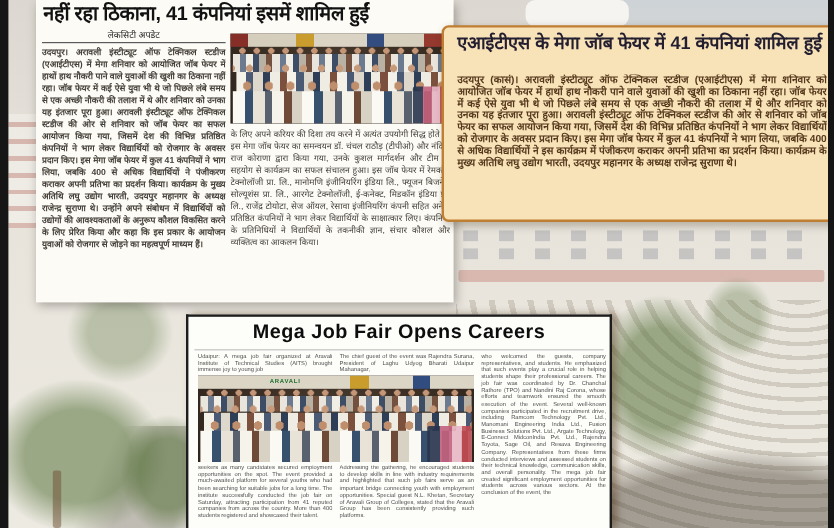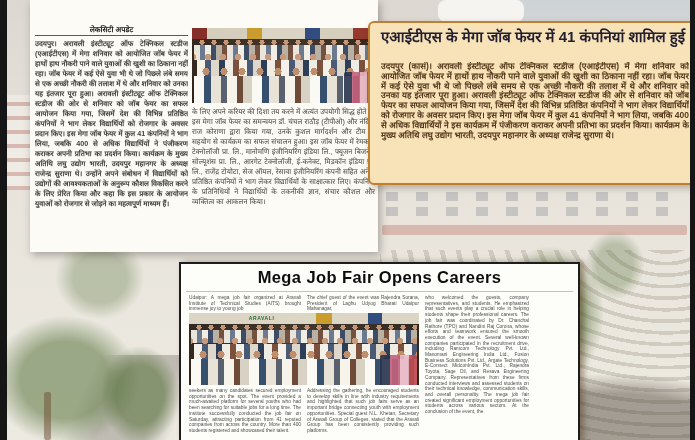--- a/index.html
+++ b/index.html
@@ -42,39 +42,39 @@
   
   .clip{position:absolute;}
   .jtext{text-align:justify;overflow:hidden;position:absolute;}
 
   
   .clip-left{left:30px;top:0;width:348px;height:252px;background:#fcfbf6;
        box-shadow:2px 3px 8px rgba(40,35,28,.35);z-index:1;}
   .clip-left .headline{position:absolute;top:-1px;left:6px;width:344px;overflow:hidden;
        font-size:16.5px;font-weight:bold;color:#121212;white-space:nowrap;letter-spacing:-.2px;}
   .clip-left .byline{position:absolute;top:24px;left:5px;width:153px;text-align:center;
-       font-size:7.5px;font-weight:bold;color:#222;}
+       font-size:7.5px;font-weight:normal;color:#222;}
   .clip-left .rule{position:absolute;top:35px;left:5px;width:153px;border-top:1px solid #5a5a5a;}
   .clip-left .colL{top:39px;left:5px;width:153px;height:209px;
        font-size:7.2px;line-height:10px;color:#45413a;font-weight:bold;}
   .clip-left .colR{top:107px;left:162px;width:183px;height:141px;
        font-size:7.2px;line-height:10px;color:#45413a;}
 
   
   .clip-right{left:368px;top:21px;width:334px;height:164px;background:#f8e3b9;
        border:2px solid #bf7f33;border-radius:6px;box-shadow:2px 3px 7px rgba(60,45,25,.3);z-index:2;}
   .clip-right .headline{margin:5px 11px 2px;font-size:15px;line-height:1.2;
        font-weight:bold;color:#241f30;}
   .clip-right .body{margin:16px 11px;font-size:8.5px;line-height:9.8px;font-weight:bold;
        color:#56391c;text-align:justify;overflow:hidden;height:108px;}
 
   
-  .clip-bottom{left:155px;top:262px;width:401px;height:178px;background:#fdfdfa;
+  .clip-bottom{left:155px;top:262px;width:355px;height:178px;background:#fdfdfa;
        border:2px solid #1d1d1d;border-bottom:none;
-       box-shadow:4px 0 6px rgba(80,50,20,.45);z-index:3;margin-left:24px;}
+       box-shadow:4px 0 6px rgba(80,50,20,.45);z-index:3;}
   .clip-bottom .headline{position:absolute;top:4px;left:0;width:100%;text-align:center;
        font-size:16.5px;font-weight:bold;color:#0d0d0d;letter-spacing:.4px;}
   .clip-bottom .hairline{position:absolute;top:27px;left:5px;right:5px;border-top:1px solid #c2c2c2;}
   .clip-bottom .bcol{font-size:4.8px;line-height:5.7px;color:#4d4d4d;}
   .b1t{top:31px;left:8px;width:112px;height:17px;}
   .b2t{top:31px;left:126px;width:112px;height:17px;}
   .b1b{top:124px;left:8px;width:112px;height:50px;}
   .b2b{top:124px;left:126px;width:112px;height:50px;}
   .b3 {top:31px;left:244px;width:104px;height:143px;}
 
@@ -127,20 +127,21 @@
   <div class="bg-el amphi-dark" data-name="amphitheatre-shadow"></div>
   <div class="bg-el tree tree-ml" data-name="tree"></div>
   <div class="bg-el tree tree-r1" data-name="tree"></div>
   <div class="bg-el tree tree-r2" data-name="tree"></div>
   <div class="bg-el path" data-name="campus-path"></div>
   <div class="bg-el tree tree-bl1" data-name="tree"></div>
   <div class="bg-el tree tree-bl2" data-name="tree"></div>
   <div class="bg-el trunk" data-name="tree-trunk"></div>
 
   <div class="clip clip-left" data-name="hindi-clipping-left">
+    <div class="headline" data-name="hindi-left-headline">नहीं रहा ठिकाना, 41 कंपनियां इसमें शामिल हुईं</div>
     <div class="byline" data-name="hindi-left-byline">लेकसिटी अपडेट</div>
     <div class="rule" data-name="byline-rule"></div>
     <div class="jtext colL" data-name="hindi-left-column1">उदयपुर। अरावली इंस्टीट्यूट ऑफ टेक्निकल स्टडीज (एआईटीएस) में मेगा शनिवार को आयोजित जॉब फेयर में हाथों हाथ नौकरी पाने वाले युवाओं की खुशी का ठिकाना नहीं रहा। जॉब फेयर में कई ऐसे युवा भी थे जो पिछले लंबे समय से एक अच्छी नौकरी की तलाश में थे और शनिवार को उनका यह इंतजार पूरा हुआ। अरावली इंस्टीट्यूट ऑफ टेक्निकल स्टडीज की ओर से शनिवार को जॉब फेयर का सफल आयोजन किया गया, जिसमें देश की विभिन्न प्रतिष्ठित कंपनियों ने भाग लेकर विद्यार्थियों को रोजगार के अवसर प्रदान किए। इस मेगा जॉब फेयर में कुल 41 कंपनियों ने भाग लिया, जबकि 400 से अधिक विद्यार्थियों ने पंजीकरण कराकर अपनी प्रतिभा का प्रदर्शन किया। कार्यक्रम के मुख्य अतिथि लघु उद्योग भारती, उदयपुर महानगर के अध्यक्ष राजेन्द्र सुराणा थे। उन्होंने अपने संबोधन में विद्यार्थियों को उद्योगों की आवश्यकताओं के अनुरूप कौशल विकसित करने के लिए प्रेरित किया और कहा कि इस प्रकार के आयोजन युवाओं को रोजगार से जोड़ने का महत्वपूर्ण माध्यम हैं।</div>
     <div class="news-photo photo-left" data-name="job-fair-group-photo">
       <div class="photo-banner" data-name="event-banner"></div>
       <div class="crowd-row cr1" data-name="crowd-back-row"></div>
       <div class="crowd-row cr2" data-name="crowd-middle-row"></div>
       <div class="crowd-row cr3" data-name="crowd-front-row"></div>
       <div class="saree" data-name="saree-figures"></div>
     </div>

